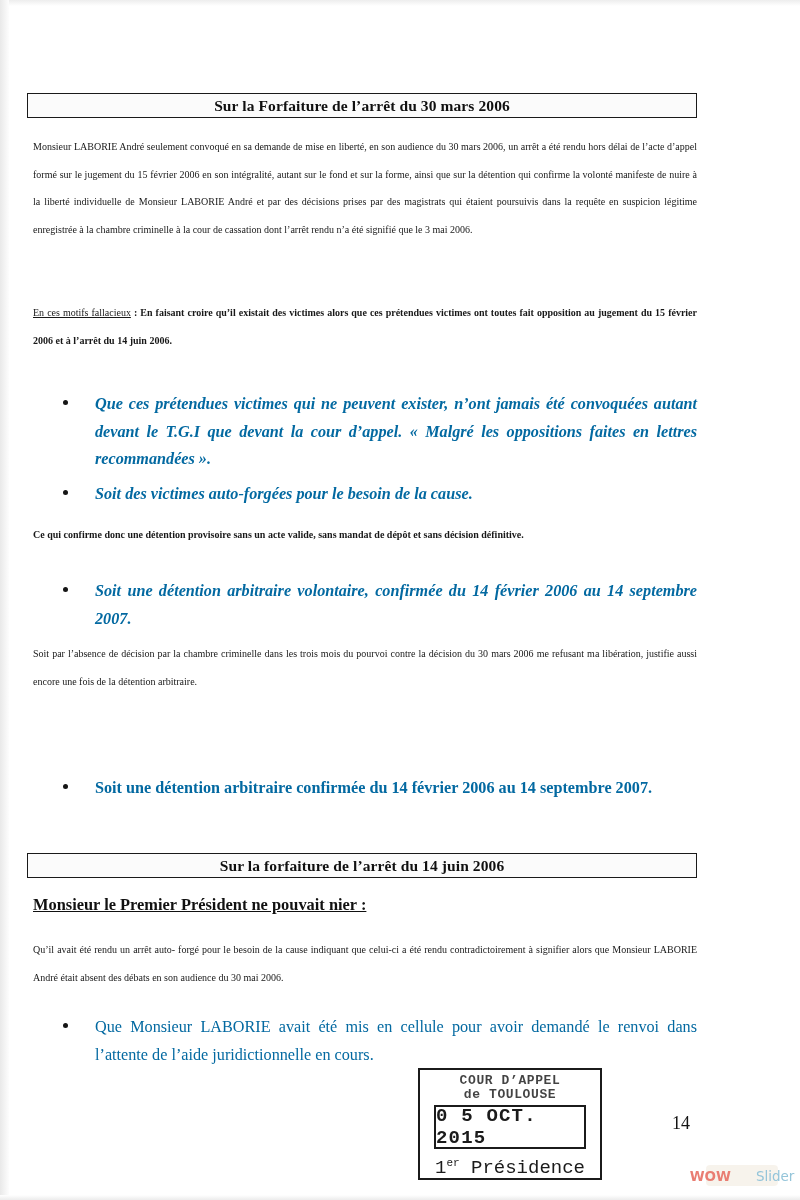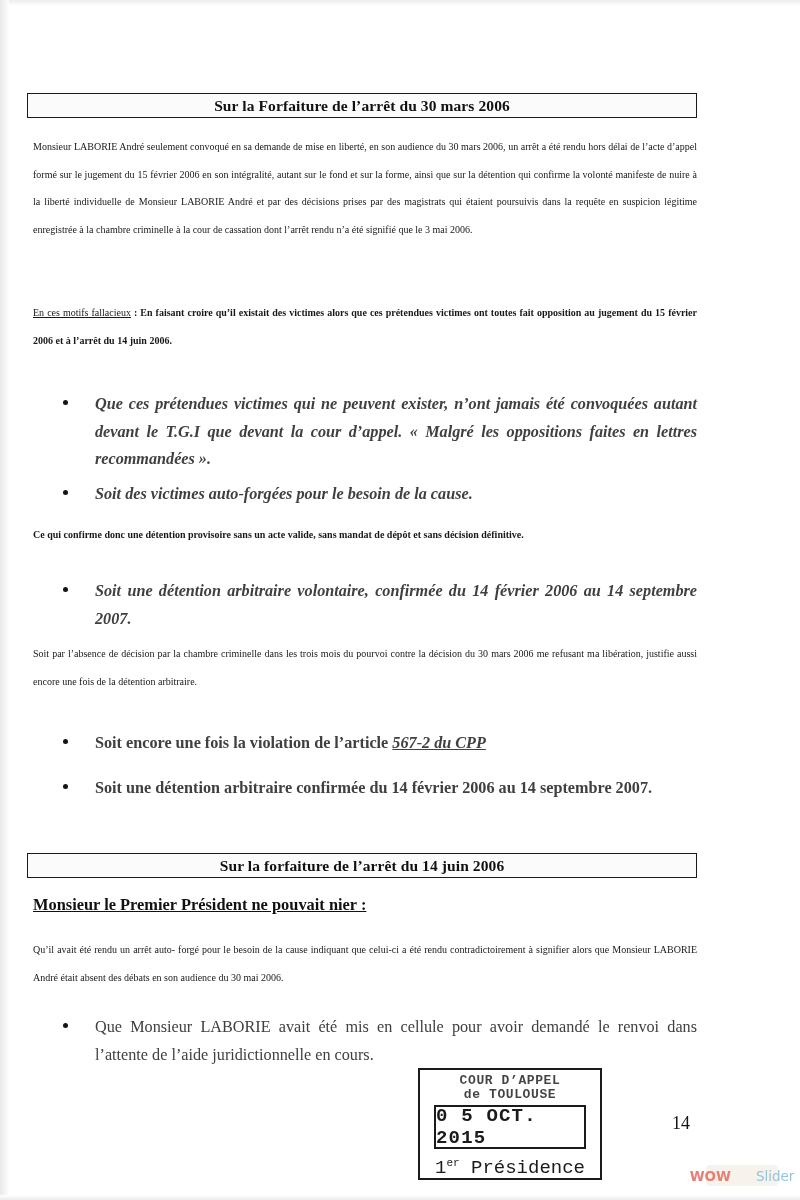--- a/index.html
+++ b/index.html
@@ -110,21 +110,21 @@
     height: 5px;
     border-radius: 50%;
     background: #151515;
   }
   .bullet .bullet-text {
     display: block;
     margin-left: 32px;
     text-align: justify;
     font-size: 16.2px;
     line-height: 27.5px;
-    color: #404040;
+    color: #0369a1;
   }
   .bullet.bi .bullet-text {
     font-weight: bold;
     font-style: italic;
   }
   .bullet.b .bullet-text {
     font-weight: bold;
   }
   .bullet.plain .bullet-text {
     font-weight: normal;
@@ -248,24 +248,20 @@
 
     <div class="para bold" style="top:521px;">Ce qui confirme donc une détention provisoire sans un acte valide, sans mandat de dépôt et sans décision définitive.</div>
 
     <div class="bullet bi" style="top:578px;">
       <span class="bullet-dot"></span>
       <span class="bullet-text">Soit une détention arbitraire volontaire, confirmée du 14 février 2006 au 14 septembre 2007.</span>
     </div>
 
     <div class="para" style="top:640px;">Soit par l’absence de décision par la chambre criminelle dans les trois mois du pourvoi contre la décision du 30 mars 2006 me refusant ma libération, justifie aussi encore une fois de la détention arbitraire.</div>
 
-    <div class="bullet b" style="top:730px;">
-      <span class="bullet-dot"></span>
-      <span class="bullet-text"><span>Soit encore une fois la violation de l’article </span><span class="u" style="font-style:italic;">567-2 du CPP</span></span>
-    </div>
 
     <div class="bullet b" style="top:775px;">
       <span class="bullet-dot"></span>
       <span class="bullet-text">Soit une détention arbitraire confirmée du 14 février 2006 au 14 septembre 2007.</span>
     </div>
 
     <div class="section-banner" style="top:853px;">
       <span class="banner-text">Sur la forfaiture de l’arrêt du 14 juin 2006</span>
     </div>
 

